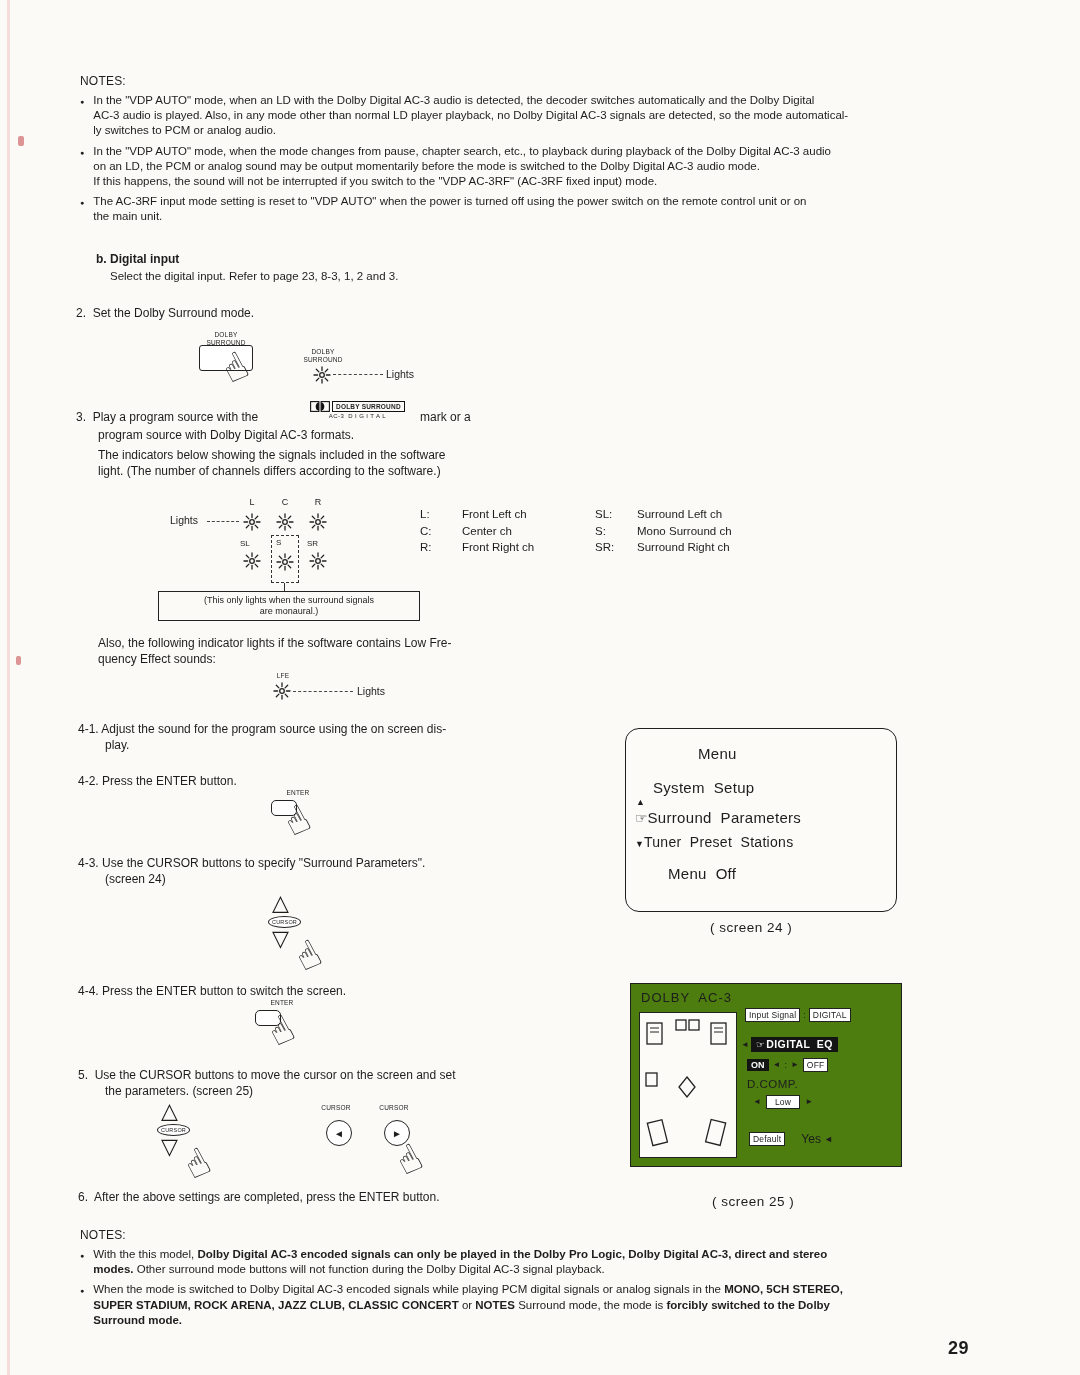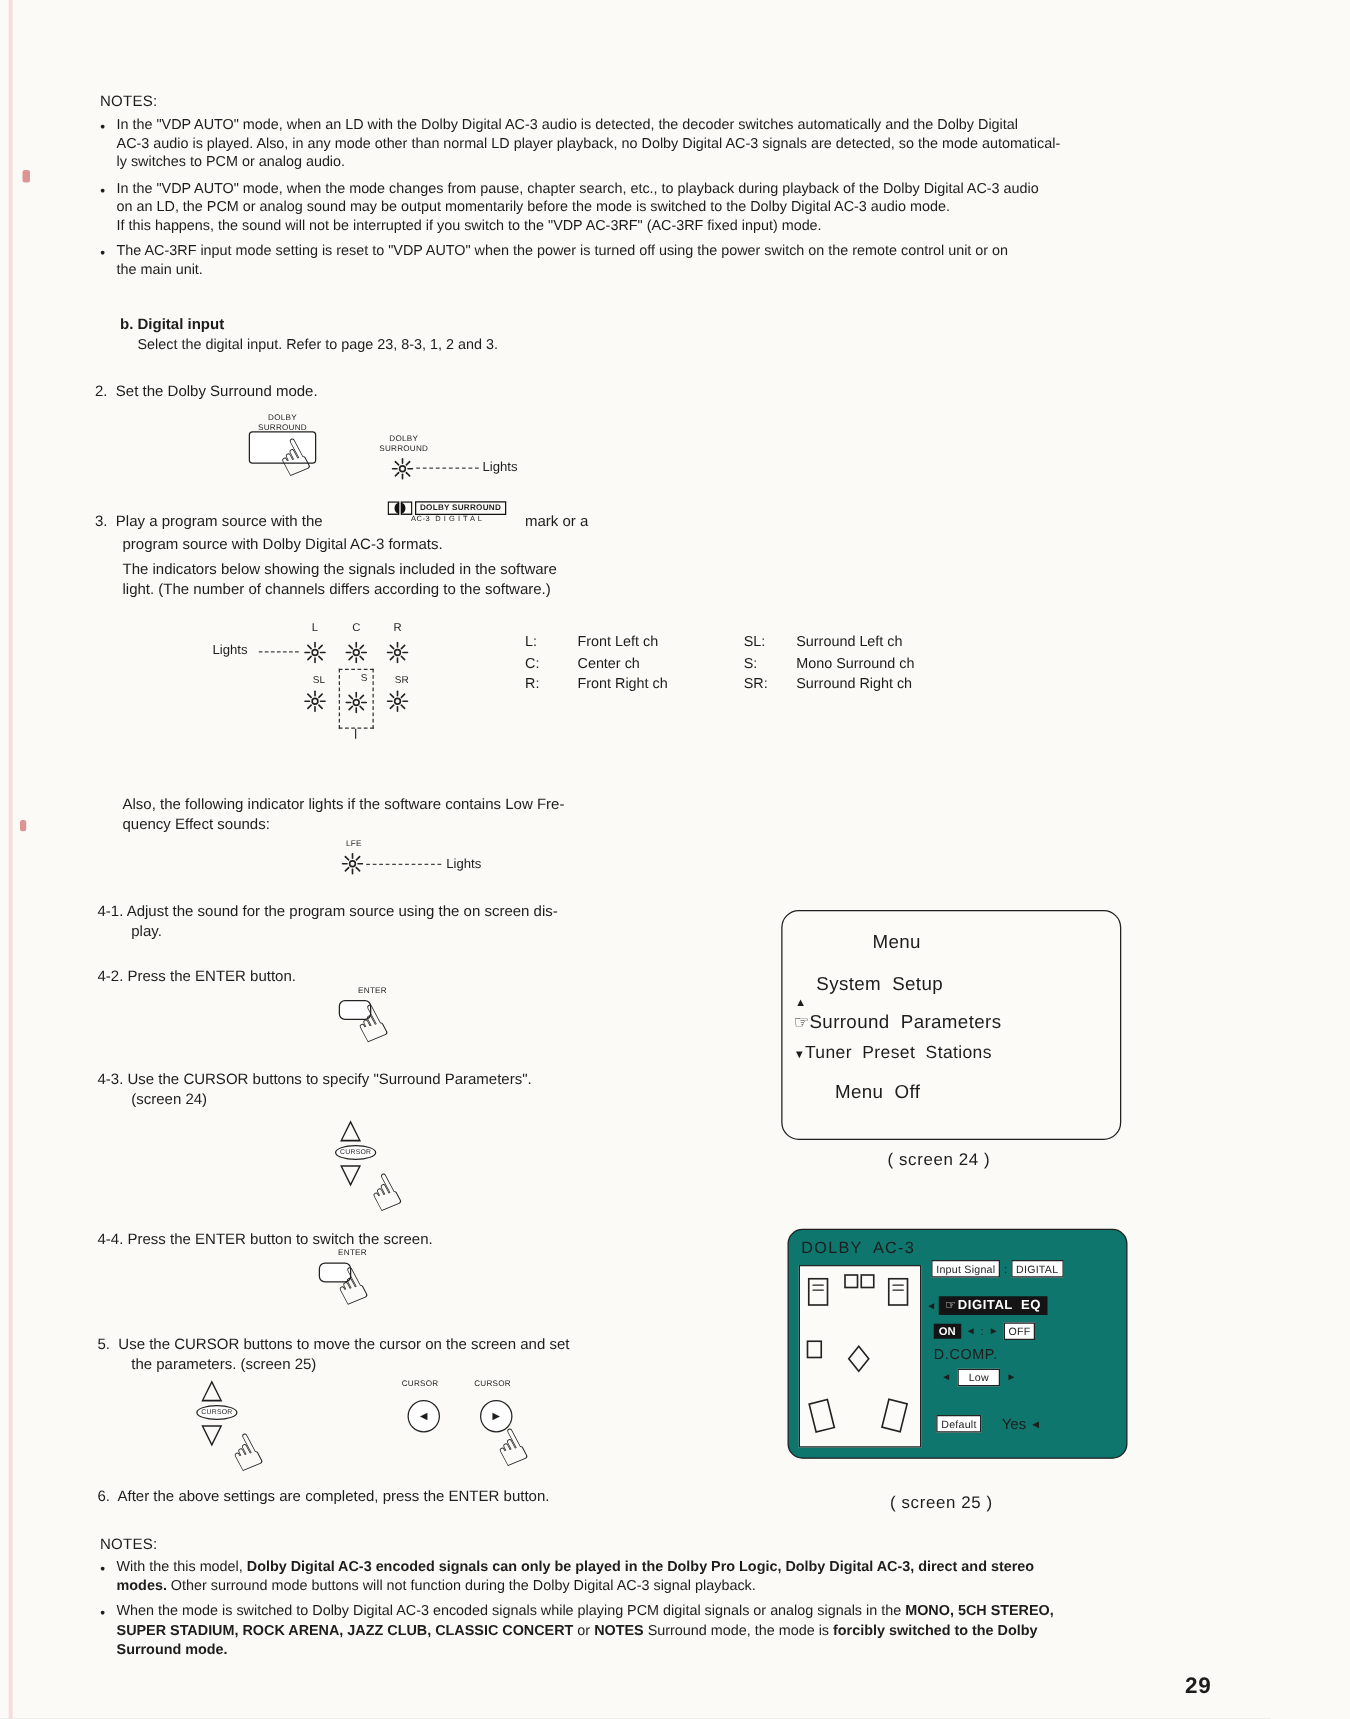--- a/index.html
+++ b/index.html
@@ -14,30 +14,30 @@
 .note-text{font-size:11.5px;line-height:15.2px;flex:1}
 .step{font-size:12px;line-height:15.5px}
 .hang{padding-left:27px;text-indent:-27px}
 .tiny{font-size:6.5px;line-height:7.5px;text-align:center;letter-spacing:.2px}
 .btn-rect{border:1.5px solid #222;border-radius:3px;background:#fff}
 .btn-small{width:26px;height:16px;border:1.4px solid #222;border-radius:5px;background:#fff}
 .hand{font-size:38px;line-height:1;display:inline-block;transform:rotate(-28deg);transform-origin:40% 40%;color:#222}
 .dash{border-top:1.4px dashed #444;height:0}
 .small-label{font-size:10.5px}
 .col-letter{font-size:9px;text-align:center;width:18px}
-.grid-label{font-size:8px;text-align:right}
+.grid-label{font-size:8px;text-align:left}
 .dashed-box{border:1.2px dashed #333}
 .note-box{border:1.2px solid #222;font-size:9px;line-height:11.5px;display:flex;align-items:center;justify-content:center;text-align:center}
 .leg-row{display:flex;font-size:11.5px;margin-bottom:4.5px}
 .leg-key{width:42px}
 .tri{font-size:22px;line-height:1}
 .cursor-pill{border:1px solid #222;border-radius:50%;font-size:5.5px;padding:2px 3px;letter-spacing:.2px;background:#fff;text-align:center}
 .circle-btn{width:26px;height:26px;border:1.4px solid #222;border-radius:50%;display:flex;align-items:center;justify-content:center;font-size:10px;background:#fff}
 .screen-box{border:1.8px solid #1f1f1f;border-radius:14px;background:#fcfbf8}
-.screen-box2{border:1.8px solid #1f1f1f;border-radius:12px;background:#0f766e}
+.screen-box2{border:1.8px solid #1f1f1f;border-radius:0;background:#4d7c0f}
 .s24-line{font-size:15px;letter-spacing:.3px}
 .caption{font-size:13.5px;letter-spacing:.5px}
 .mini-box{border:1px solid #222;font-size:8.5px;padding:1px 3px;letter-spacing:.2px;display:inline-block;background:#fff}
 .black-bar{background:#141414;color:#fff;font-size:10.5px;font-weight:bold;padding:1px 5px 2px;letter-spacing:.4px;display:inline-flex;align-items:center;gap:1px}
 .on-box{background:#141414;color:#fff;font-size:9px;font-weight:bold;padding:1px 4px;display:inline-block}
 .spk-box{border:1.2px solid #222;background:#fcfbf8}
 .ds-logo{display:inline-block;text-align:center}
 .ds-top{display:flex;align-items:center;gap:2px}
 .ds-box{border:1.1px solid #111;font-size:6.5px;font-weight:bold;padding:1px 3px;letter-spacing:.2px}
 .ds-bottom{font-size:6px;letter-spacing:.4px;display:block;margin-top:1px}
@@ -203,20 +203,22 @@
         <line x1="1" y1="9" x2="4.6" y2="9"></line>
         <line x1="13.4" y1="9" x2="17" y2="9"></line>
         <line x1="3.3" y1="3.3" x2="5.9" y2="5.9"></line>
         <line x1="12.1" y1="12.1" x2="14.7" y2="14.7"></line>
         <line x1="3.3" y1="14.7" x2="5.9" y2="12.1"></line>
         <line x1="12.1" y1="5.9" x2="14.7" y2="3.3"></line>
       </g>
       <circle cx="9" cy="9" r="2.3" fill="none" stroke="#222" stroke-width="1.3"></circle>
     </svg>
   <div class="abs vline" style="left:284px;top:583px;height:8px"></div>
+  <div class="abs note-box" style="left:158px;top:591px;width:262px;height:30px" data-bind="lamp_grid.note">(This only lights when the surround signals
+are monaural.)</div>
 
   <div class="abs" style="left:420px;top:508px">
     <div class="leg-row">
         <span class="leg-key" data-bind="legend.left.0.key">L:</span>
         <span data-bind="legend.left.0.val">Front Left ch</span>
       </div>
     <div class="leg-row">
         <span class="leg-key" data-bind="legend.left.1.key">C:</span>
         <span data-bind="legend.left.1.val">Center ch</span>
       </div>

